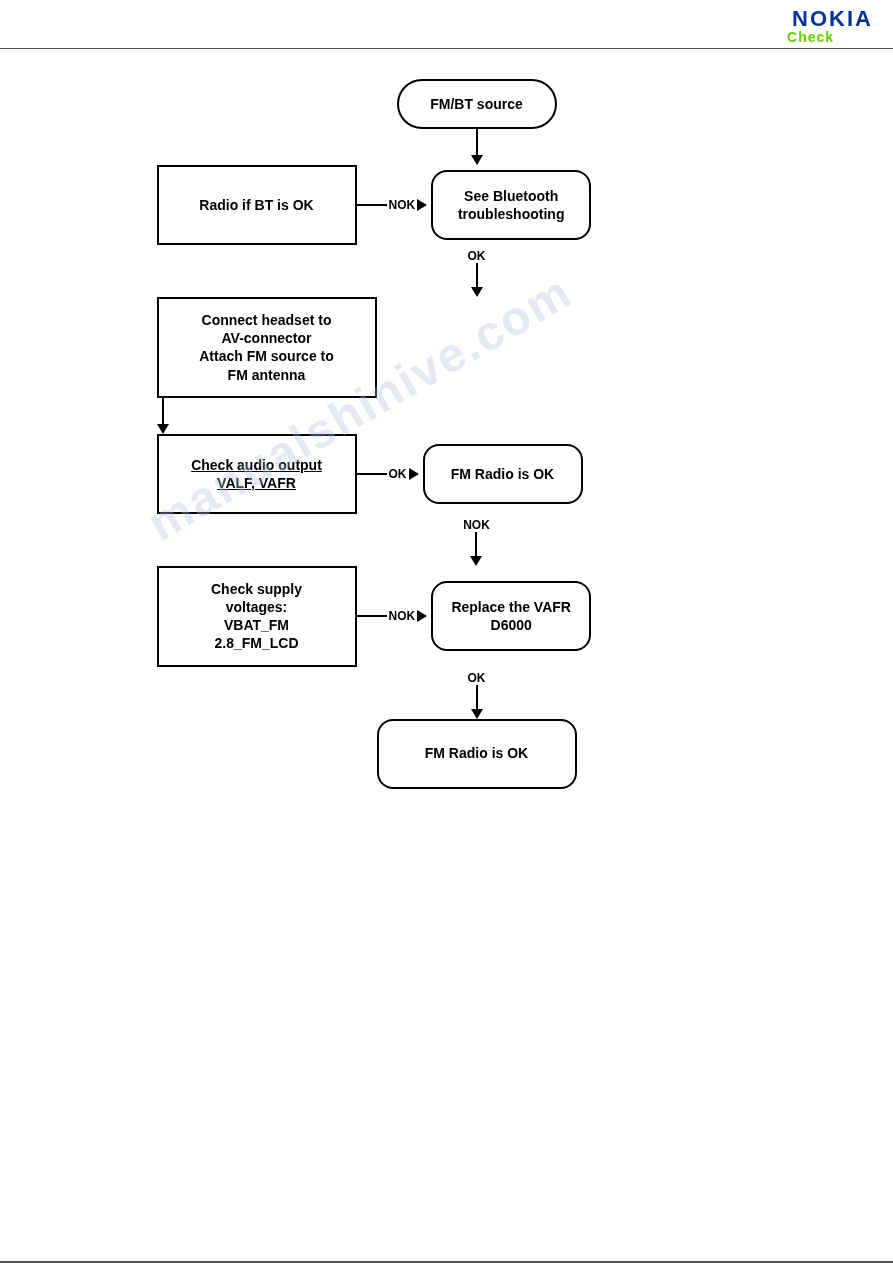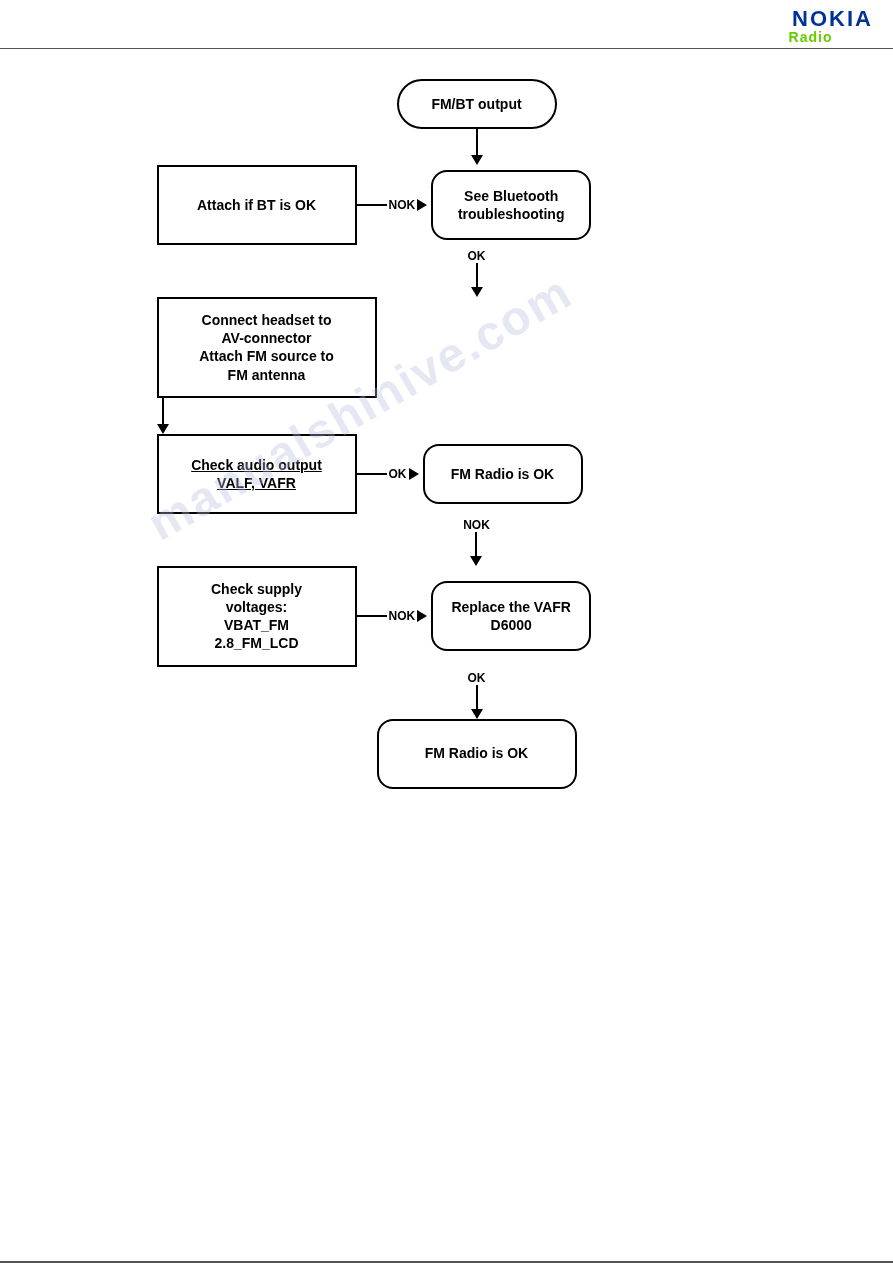--- a/index.html
+++ b/index.html
@@ -142,45 +142,45 @@
     }
   </style>
 </head>
 <body>
 
 <div class="page">
 
   <div class="header">
     <div class="nokia-logo">
       <span class="nokia-text">NOKIA</span>
-      <span class="care-text">Radio</span>
+      <span class="care-text">Check</span>
     </div>
   </div>
 
   <div class="watermark">manualshinive.com</div>
 
   <div class="main-content">
 
     <div class="flowchart">
 
       <div style="display:flex; flex-direction:column; align-items:center; margin-left:60px;">
         <div class="shape oval">
-          <span>FM/BT output</span>
+          <span>FM/BT source</span>
         </div>
 
         <div style="display:flex; flex-direction:column; align-items:center; height:36px;">
           <div style="width:2px; background:#000; flex:1;"></div>
           <div style="width:0; height:0; border-left:6px solid transparent; border-right:6px solid transparent; border-top:10px solid #000;"></div>
         </div>
       </div>
 
       <div class="main-box-wrapper">
         <div class="main-box-col">
           <div class="shape rect" style="width:200px; min-height:80px;">
-            <span>Attach if BT is OK</span>
+            <span>Radio if BT is OK</span>
           </div>
         </div>
 
         <div style="display:flex; flex-direction:row; align-items:center; margin-left:0; flex:1;">
           <div style="width:30px; height:2px; background:#000;"></div>
           <span style="font-size:12px; font-weight:bold; margin:0 2px;">NOK</span>
           <div style="width:0; height:0; border-top:6px solid transparent; border-bottom:6px solid transparent; border-left:10px solid #000;"></div>
           <div style="margin-left:4px;">
             <div class="shape rounded-rect" style="width:160px; min-height:70px; white-space:pre-line;">
               <span style="white-space:pre-line;">See Bluetooth

